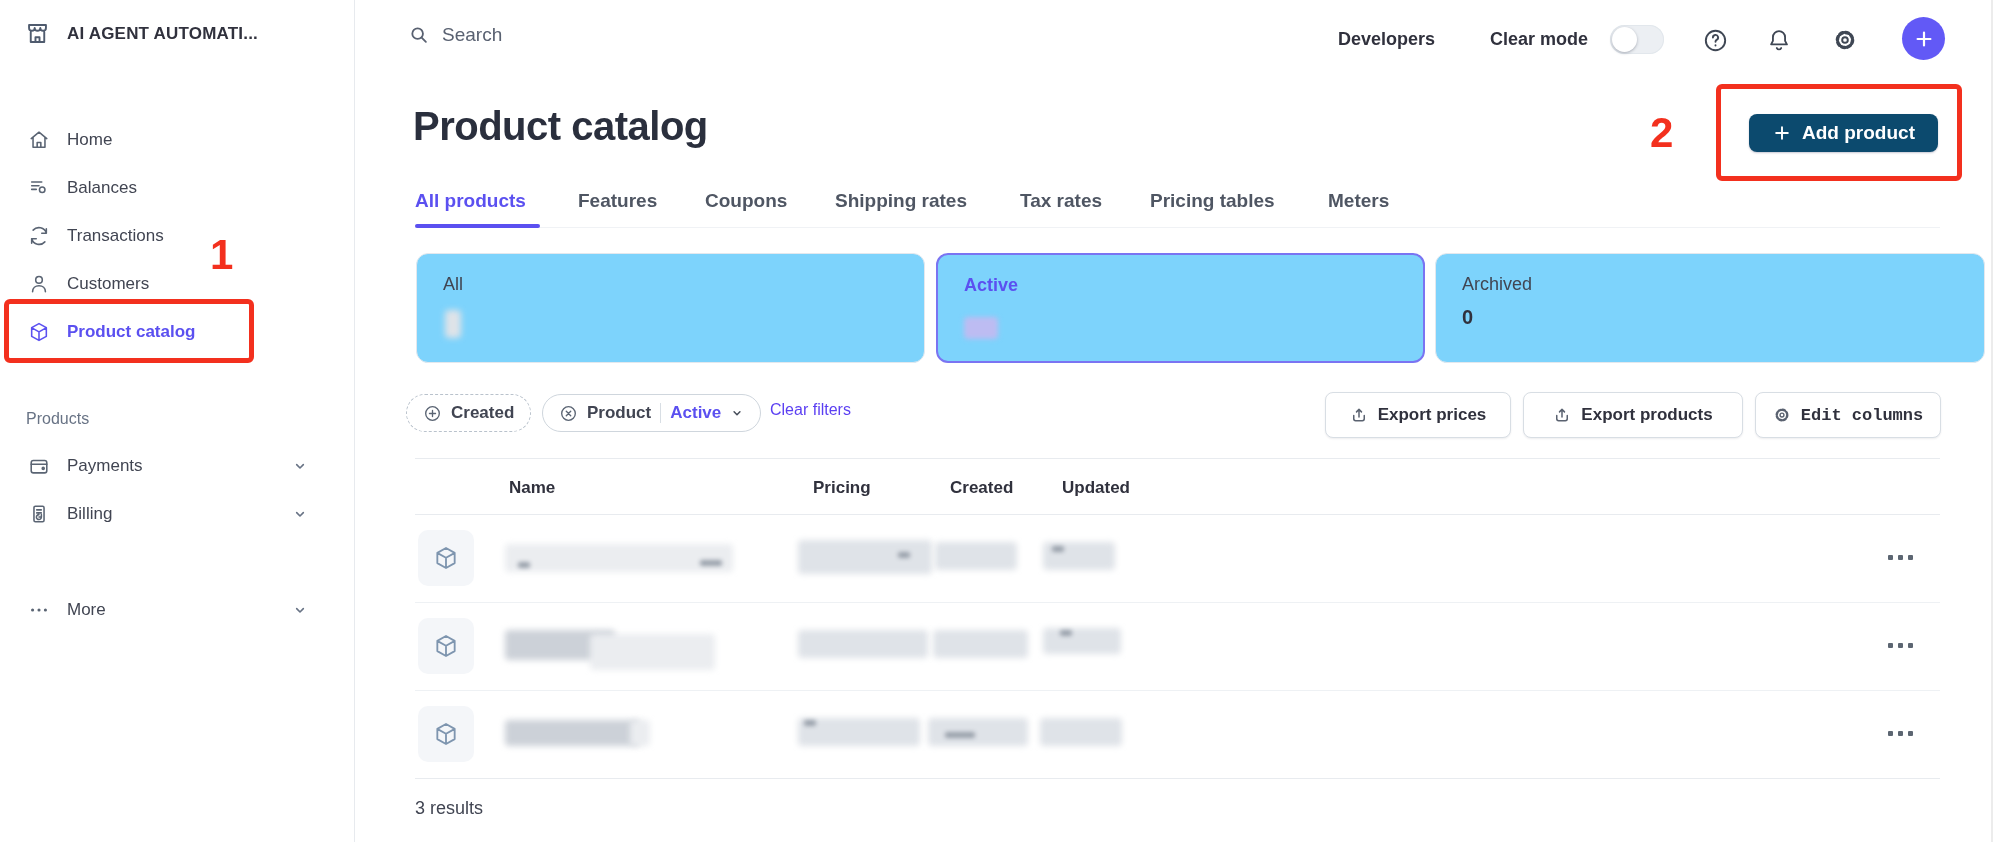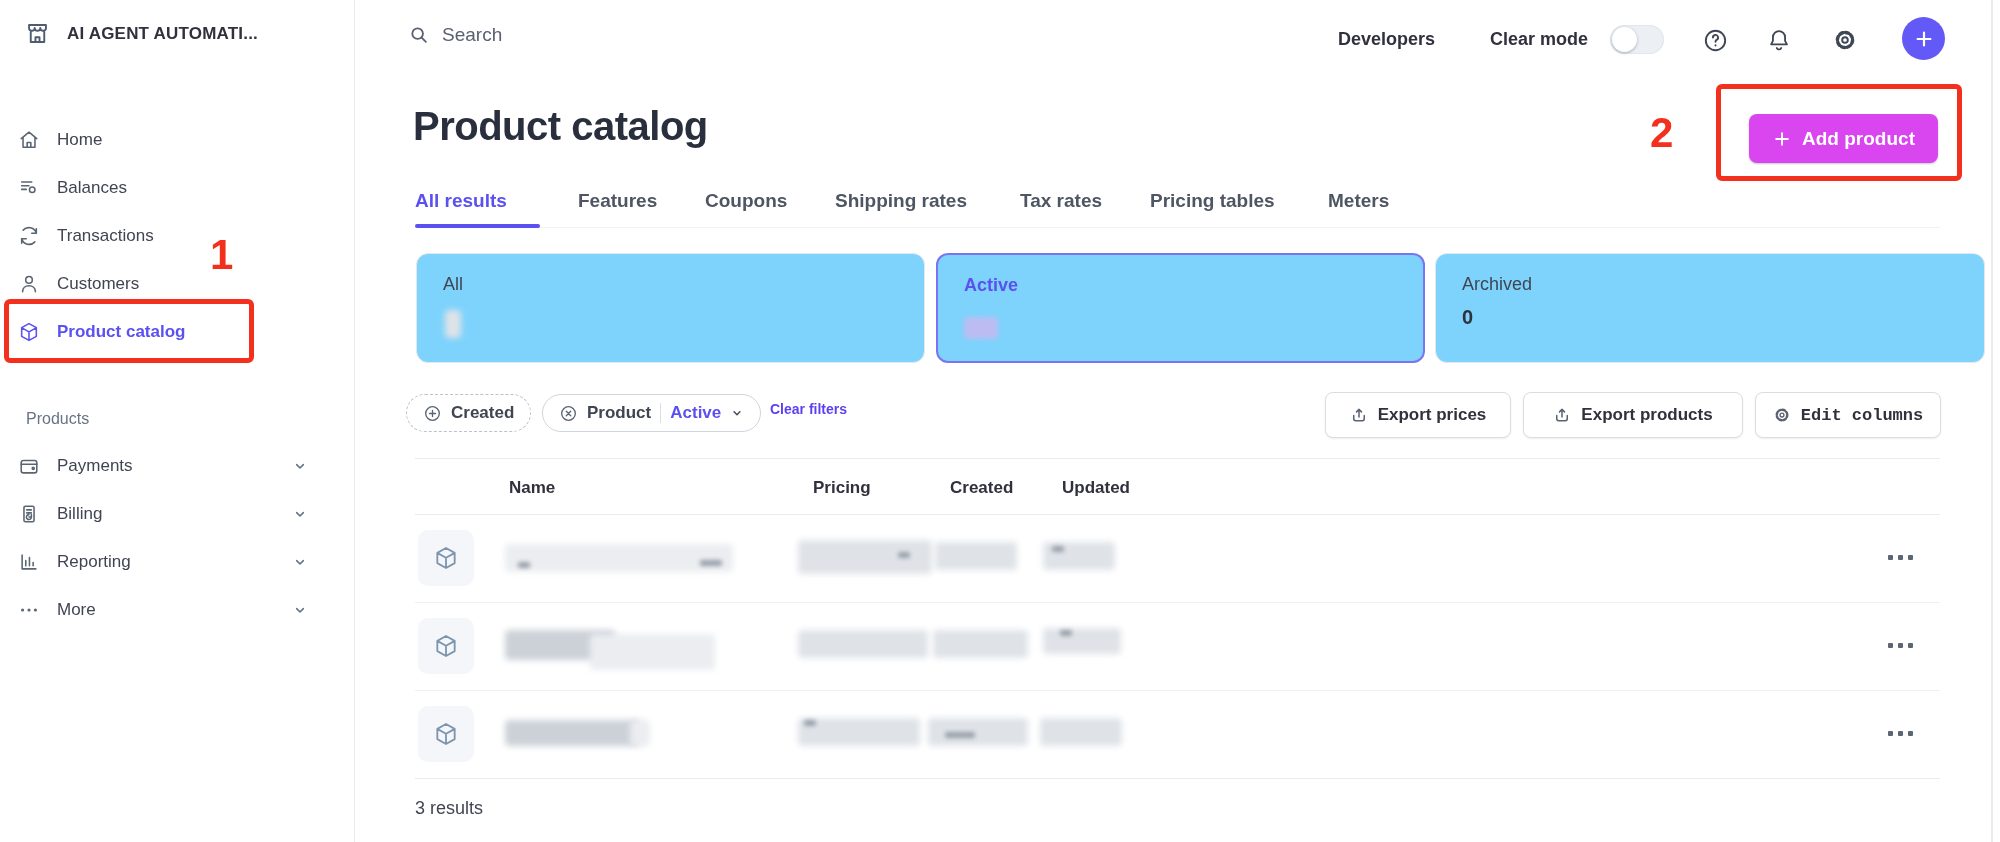--- a/index.html
+++ b/index.html
@@ -7,21 +7,21 @@
   body { font-family:"Liberation Sans", sans-serif; color:#30313d; }
   .stage { position:relative; width:2000px; height:842px; overflow:hidden; background:#fff; }
 
   svg.ic { fill:none; stroke:currentColor; stroke-width:1.7; stroke-linecap:round; stroke-linejoin:round; display:block; }
 
   
   .sidebar-divider { position:absolute; left:354px; top:0; width:1px; height:842px; background:#e7eaee; }
   .brand { position:absolute; left:24px; top:20px; display:flex; align-items:center; gap:16px; color:#30313d; }
   .brand .bicon { color:#4f5b6e; }
   .brand-name { font-size:17px; font-weight:700; letter-spacing:.2px; }
-  .nav-item { position:absolute; left:0; width:340px; height:44px; display:flex; align-items:center; gap:17px; padding-left:18px; color:#414552; font-size:17px; font-weight:500; cursor:pointer; }
+  .nav-item { position:absolute; left:0; width:340px; height:44px; display:flex; align-items:center; gap:17px; padding-left:28px; color:#414552; font-size:17px; font-weight:500; cursor:pointer; }
   .nav-item .nicon { color:#5a6473; }
   .nav-item.active { color:#5b50f0; font-weight:700; }
   .nav-item.active .nicon { color:#5b50f0; }
   .section-label { position:absolute; left:26px; top:410px; font-size:16px; color:#687385; }
   .chev { position:absolute; left:292px; color:#687385; }
 
   
   .ann-box { position:absolute; border:5px solid #f3301e; border-radius:6px; pointer-events:none; }
   .ann-num { position:absolute; color:#f3301e; font-size:42px; font-weight:700; line-height:1; }
 
@@ -29,21 +29,21 @@
   .search-wrap { position:absolute; left:408px; top:24px; display:flex; align-items:center; gap:12px; color:#596171; }
   .search-txt { font-size:19px; font-weight:500; }
   .toplabel { position:absolute; top:29px; font-size:18px; color:#30313d; }
   .toggle { position:absolute; left:1610px; top:25px; width:54px; height:29px; border-radius:15px; background:#eceff3; box-shadow:inset 0 0 0 1px #e2e7ec; cursor:pointer; }
   .toggle .knob { position:absolute; left:2px; top:2px; width:25px; height:25px; border-radius:50%; background:#fff; box-shadow:0 1px 3px rgba(40,50,70,.35); }
   .icon-btn { position:absolute; top:25px; width:30px; height:30px; display:flex; align-items:center; justify-content:center; color:#3f4754; cursor:pointer; }
   .avatar { position:absolute; left:1902px; top:17px; width:43px; height:43px; border-radius:50%; background:#6259f6; display:flex; align-items:center; justify-content:center; color:#fff; cursor:pointer; }
 
   
   .page-title { position:absolute; left:413px; top:104px; font-size:40px; font-weight:700; letter-spacing:-.5px; color:#2a2f3d; }
-  .btn-primary { position:absolute; left:1749px; top:114px; width:189px; height:49px; border:none; border-radius:8px; background:#d946ef; color:#fff; display:flex; align-items:center; justify-content:center; gap:10px; font-family:inherit; font-size:19px; font-weight:700; cursor:pointer; box-shadow:0 1px 2px rgba(30,30,80,.25); }
+  .btn-primary { position:absolute; left:1749px; top:114px; width:189px; height:38px; border:none; border-radius:8px; background:#0c4a6e; color:#fff; display:flex; align-items:center; justify-content:center; gap:10px; font-family:inherit; font-size:19px; font-weight:700; cursor:pointer; box-shadow:0 1px 2px rgba(30,30,80,.25); }
 
   
   .tab { position:absolute; top:190px; font-size:19px; font-weight:700; color:#4f5663; cursor:pointer; }
   .tab.active { color:#5b50f0; }
   .tabs-hairline { position:absolute; left:415px; top:227px; width:1525px; height:1px; background:#f0f2f5; }
   .tab-underline { position:absolute; left:415px; top:224px; width:125px; height:4px; border-radius:2px; background:#5b50f0; }
 
   
   .card { position:absolute; top:253px; height:110px; background:#7dd3fc; border:1px solid #e3e8ee; border-radius:12px; cursor:pointer; }
   .card.selected { border:2px solid #7a74f2; }
@@ -51,21 +51,21 @@
   .card.selected .card-label { color:#5b50f0; font-weight:700; }
   .card-value { position:absolute; left:26px; top:52px; font-size:20px; font-weight:700; color:#30313d; }
 
   
   .pill { position:absolute; top:394px; height:38px; display:flex; align-items:center; gap:9px; padding:0 16px; border-radius:19px; background:#fff; font-size:17px; font-weight:700; color:#414552; cursor:pointer; }
   .pill.dashed { border:1.5px dashed #b9c2cc; }
   .pill.solid { border:1.5px solid #cfd6dd; }
   .pill .picon { color:#5a6473; }
   .pill-divider { width:1px; height:20px; background:#d8dee4; }
   .pill-value { color:#5b50f0; }
-  .clear-link { position:absolute; left:770px; top:401px; font-size:14px; font-weight:700; color:#5b3ff2; cursor:pointer; }
+  .clear-link { position:absolute; left:770px; top:401px; font-size:16px; font-weight:400; color:#5b3ff2; cursor:pointer; }
   .btn { position:absolute; top:392px; height:46px; display:flex; align-items:center; justify-content:center; gap:10px; background:#fff; border:1px solid #d8dee4; border-radius:8px; box-shadow:0 1px 2px rgba(26,31,54,.08); font-family:inherit; font-size:17px; font-weight:700; color:#30313d; cursor:pointer; }
   .btn .bic { color:#5a6270; }
 
   
   .hairline { position:absolute; left:415px; width:1525px; height:1px; background:#e8ebef; }
   .hairline.soft { background:#eef1f4; }
   .th { position:absolute; top:478px; font-size:17px; font-weight:700; color:#30313d; }
   .trow { position:absolute; left:400px; width:1540px; height:88px; cursor:pointer; }
   .tile { position:absolute; left:18px; top:16px; width:56px; height:56px; border-radius:10px; background:#f4f6f9; display:flex; align-items:center; justify-content:center; color:#7e95af; }
   .blob { position:absolute; border-radius:4px; filter:blur(3px); background:#ebedf0; }
@@ -165,33 +165,20 @@
           <path d="M9.5 7.5h5M9.5 10.8h5M14.6 15.3a2.7 2.7 0 1 1-2.7-2.6M14.6 12.7v2.6h-2.6"></path>
         </svg>
       </span>
     <span>Billing</span>
     <span class="chev">
         <svg class="ic" width="16" height="16" viewBox="0 0 24 24" style="stroke-width:2.4">
           <path d="M7 10l5 5 5-5"></path>
         </svg>
       </span>
   </div>
-  <div class="nav-item" style="top:540px">
-    <span class="nicon">
-        <svg class="ic" width="22" height="22" viewBox="0 0 24 24">
-          <path d="M4.5 4.5v15h15M8.5 16v-5.5M12.5 16V7M16.5 16v-3.5"></path>
-        </svg>
-      </span>
-    <span>Reporting</span>
-    <span class="chev">
-        <svg class="ic" width="16" height="16" viewBox="0 0 24 24" style="stroke-width:2.4">
-          <path d="M7 10l5 5 5-5"></path>
-        </svg>
-      </span>
-  </div>
   <div class="nav-item" style="top:588px">
     <span class="nicon">
         <svg class="ic" width="22" height="22" viewBox="0 0 24 24" style="fill:currentColor;stroke:none">
           <circle cx="5" cy="12" r="1.7"></circle>
           <circle cx="12" cy="12" r="1.7"></circle>
           <circle cx="19" cy="12" r="1.7"></circle>
         </svg>
       </span>
     <span>More</span>
     <span class="chev">
@@ -246,21 +233,21 @@
   <div class="ann-box" style="left:1716px; top:84px; width:246px; height:97px;"></div>
   <button class="btn-primary">
     <span>
         <svg class="ic" width="20" height="20" viewBox="0 0 24 24" style="stroke-width:2.3">
           <path d="M12 5v14M5 12h14"></path>
         </svg>
       </span>
     <span>Add product</span>
   </button>
 
-  <div class="tab active" style="left:415px">All results</div>
+  <div class="tab active" style="left:415px">All products</div>
   <div class="tab" style="left:578px">Features</div>
   <div class="tab" style="left:705px">Coupons</div>
   <div class="tab" style="left:835px">Shipping rates</div>
   <div class="tab" style="left:1020px">Tax rates</div>
   <div class="tab" style="left:1150px">Pricing tables</div>
   <div class="tab" style="left:1328px">Meters</div>
   <div class="tabs-hairline"></div>
   <div class="tab-underline"></div>
 
   <div class="card" style="left:416px; width:509px;">

